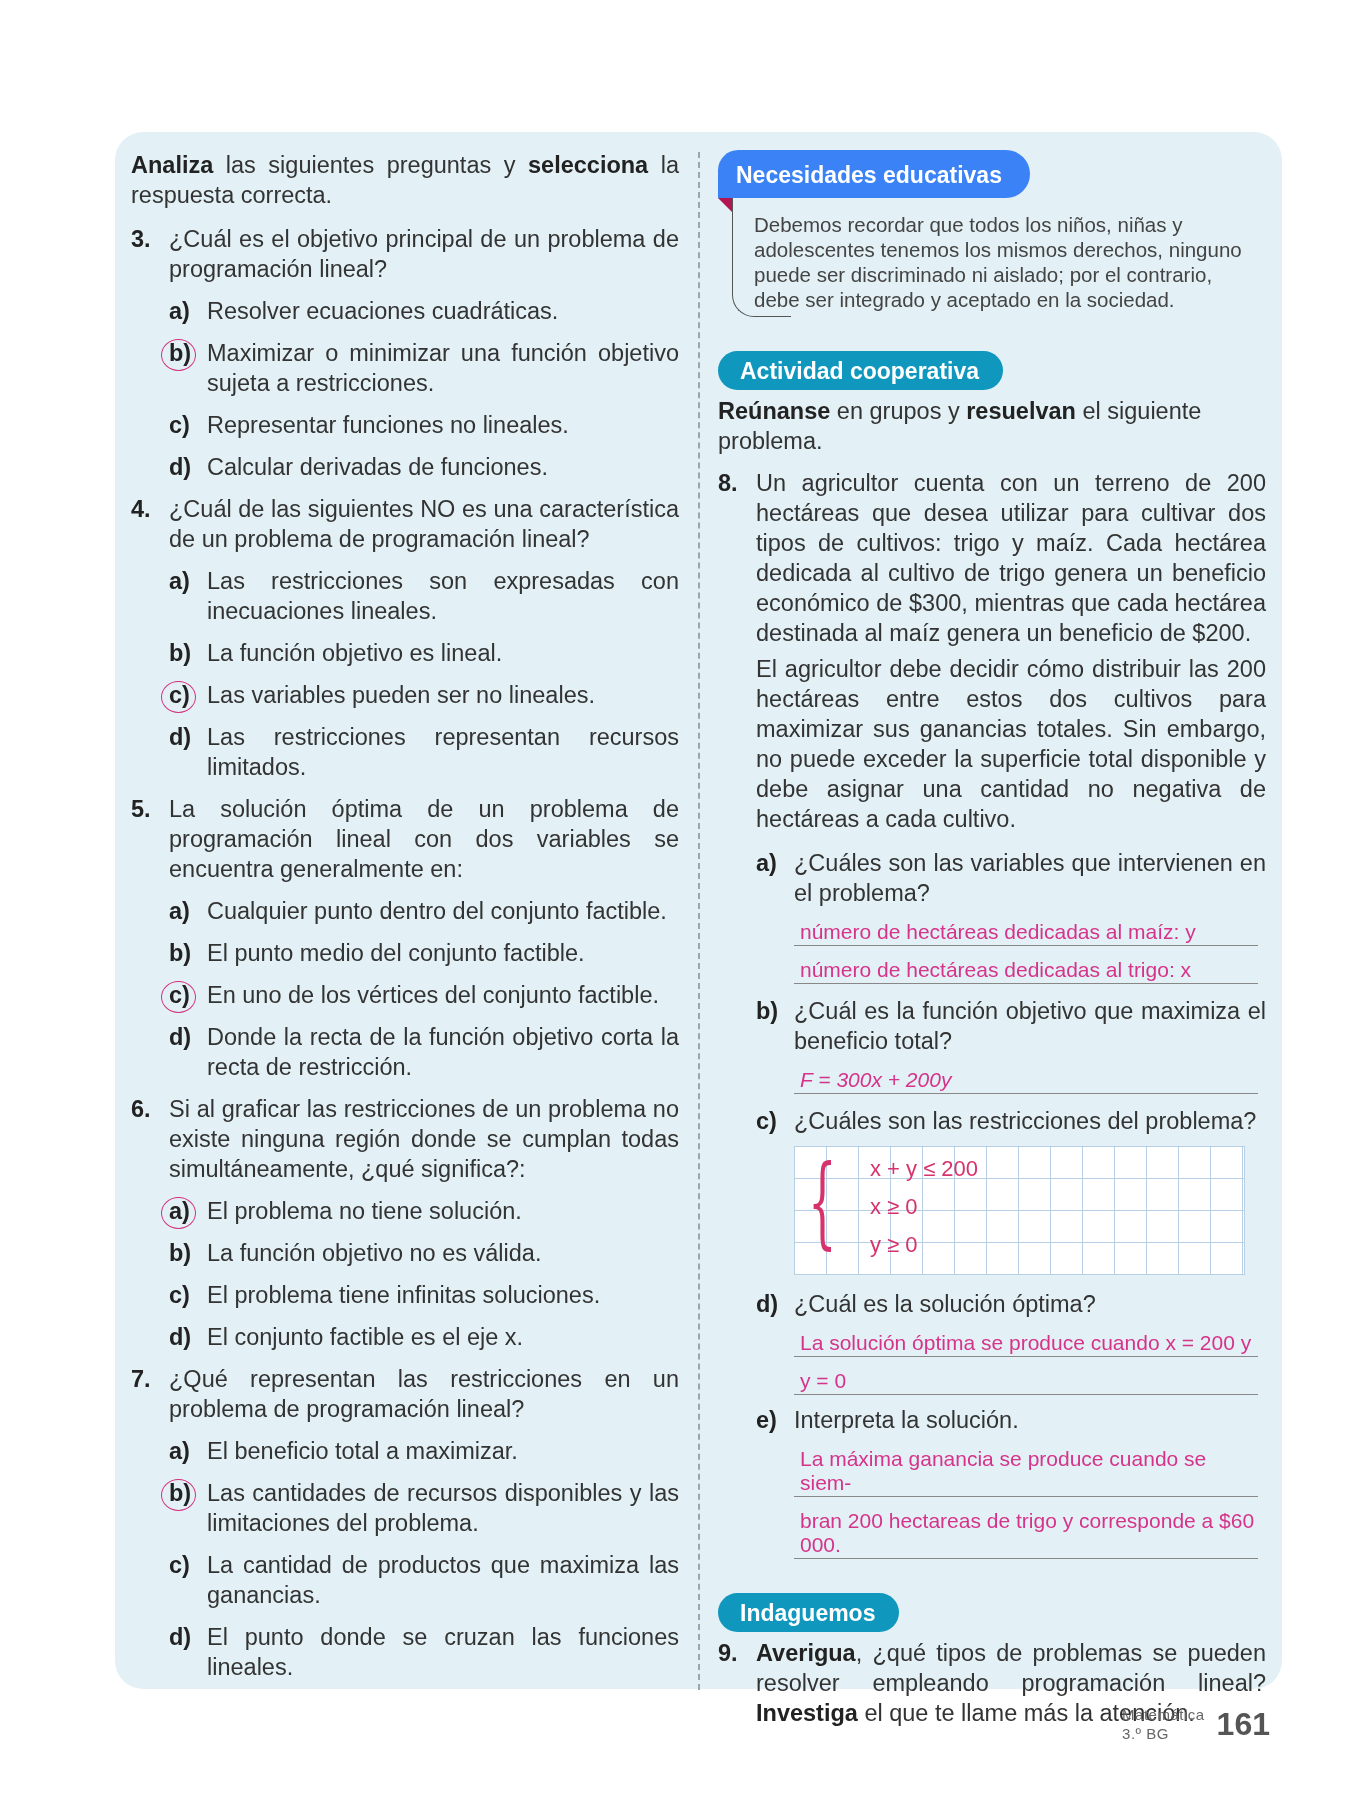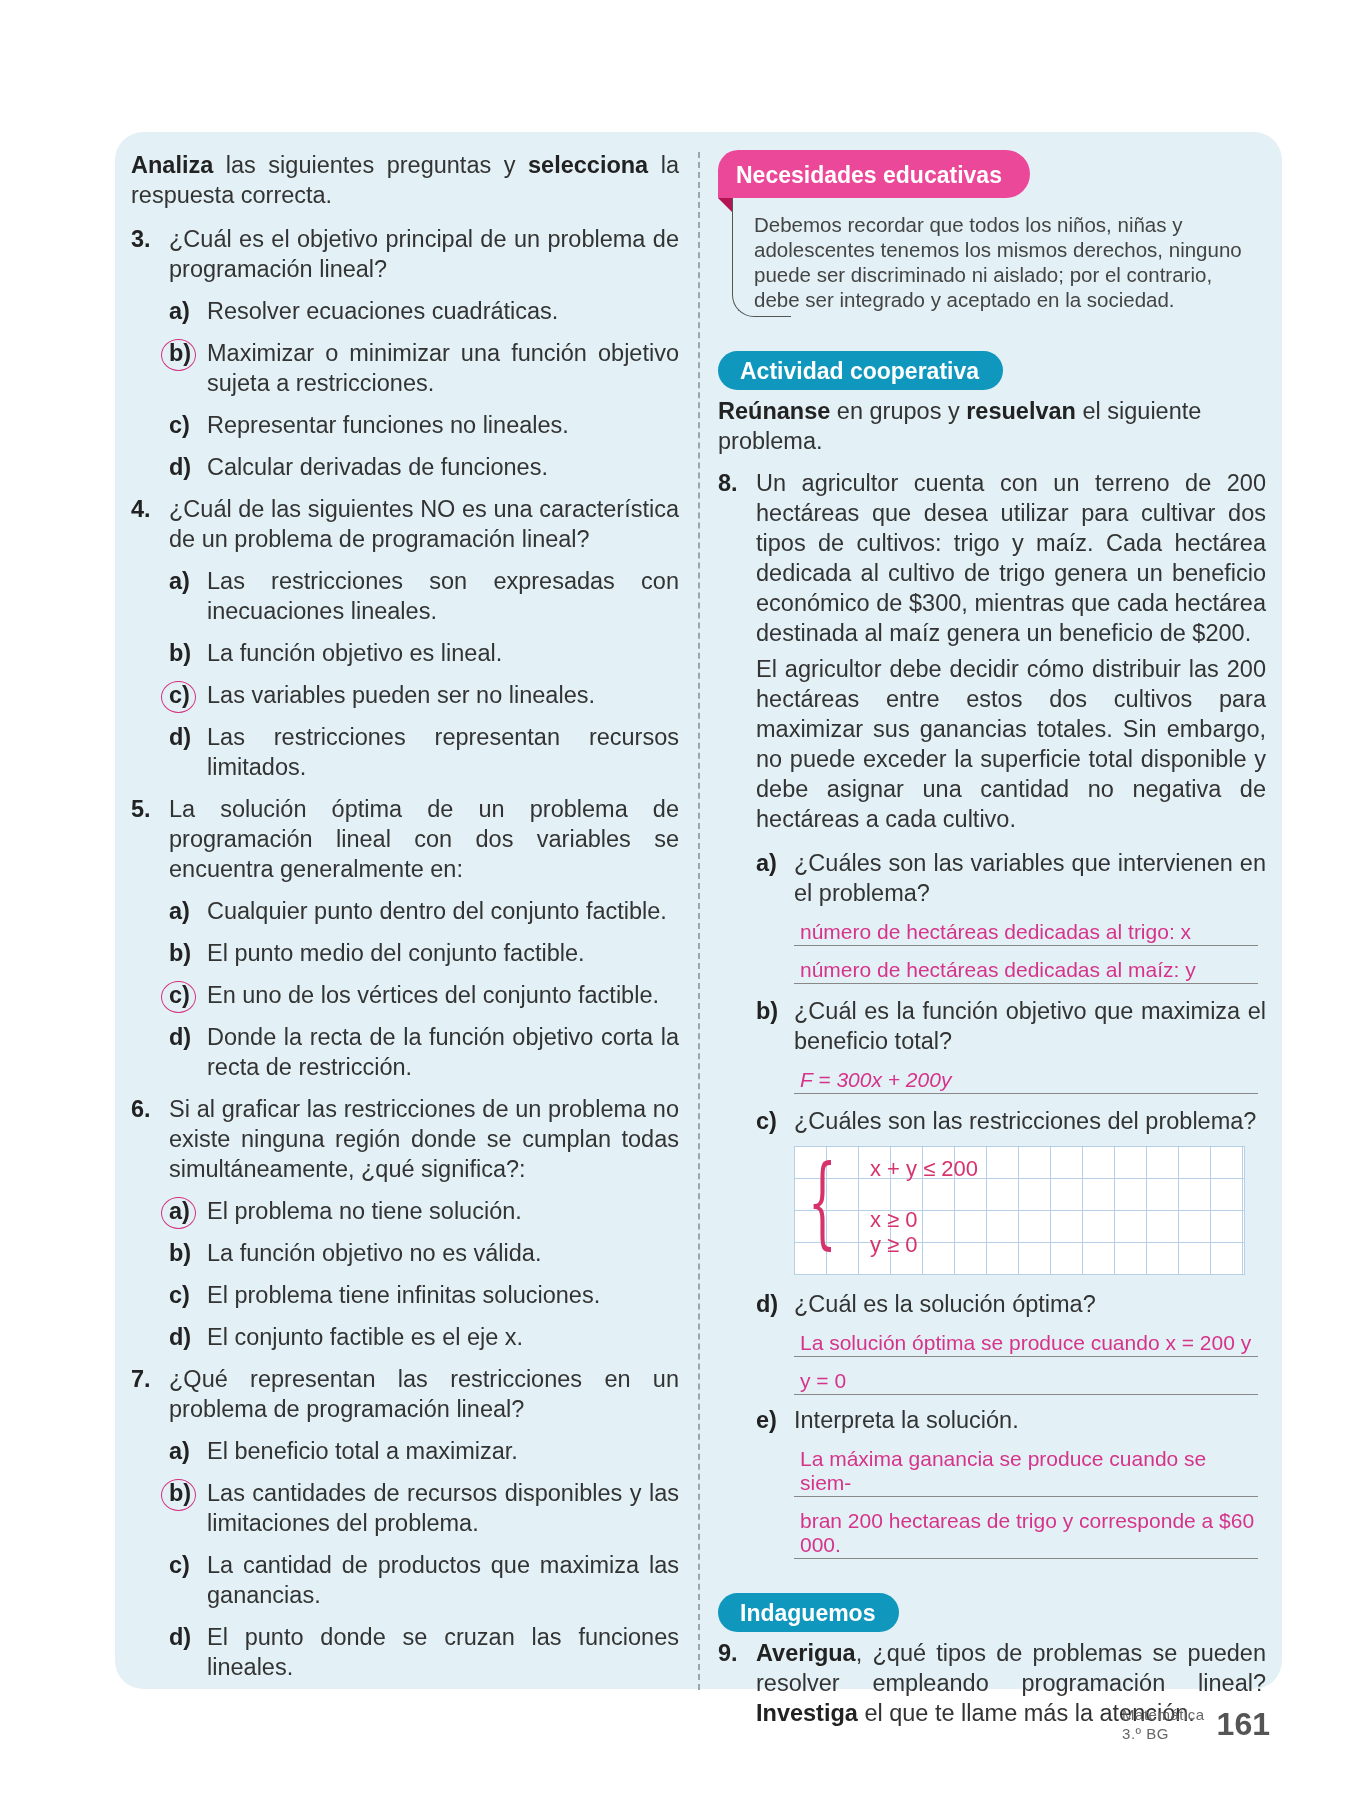--- a/index.html
+++ b/index.html
@@ -22,21 +22,21 @@
   .opts { margin-top: 12px; margin-left: 38px; }
   .opt { display: flex; margin-bottom: 12px; }
   .olbl { width: 38px; flex: none; font-weight: bold; color: #222; position: relative; }
   .olbl.circled::before {
     content: ""; position: absolute; left: -8px; top: 1px; width: 33px; height: 30px;
     border: 1.6px solid #d4307f; border-radius: 50%;
   }
   .otxt { flex: 1; text-align: justify; }
 
   .tag { display: inline-block; color: #fff; font-weight: bold; border-radius: 0 24px 24px 0; padding: 6px 28px 6px 18px; font-size: 23px; line-height: 28px; }
-  .tag-pink { background: #ec4899; border-radius: 22px 26px 26px 0; padding: 11px 28px 9px 18px; }
+  .tag-pink { background: #3b82f6; border-radius: 22px 26px 26px 0; padding: 11px 28px 9px 18px; }
   .tag-blue { background: #0f97bd; border-radius: 20px; padding: 6px 24px 5px 22px; }
   .needs { position: relative; margin-top: 0; }
   .needs-fold {
     position: absolute; left: 0; top: 48px; width: 0; height: 0;
     border-top: 14px solid #b21552; border-left: 14px solid transparent;
   }
   .needs-box {
     margin-left: 14px; margin-top: 0; border-left: 1.5px solid #555; border-bottom: 1.5px solid #555;
     border-bottom-left-radius: 22px; width: 58px; height: 118px; position: relative;
   }
@@ -215,39 +215,39 @@
         <div>Un agricultor cuenta con un terreno de 200 hectáreas que desea utilizar para cultivar dos tipos de cultivos: trigo y maíz. Cada hectárea dedicada al cultivo de trigo genera un beneficio económico de $300, mientras que cada hectárea destinada al maíz genera un beneficio de $200.</div>
         <div style="margin-top:6px;">El agricultor debe decidir cómo distribuir las 200 hectáreas entre estos dos cultivos para maximizar sus ganancias totales. Sin embargo, no puede exceder la superficie total disponible y debe asignar una cantidad no negativa de hectáreas a cada cultivo.</div>
       </div>
     </div>
 
     <div class="subq" style="margin-top:14px;">
       <span style="width:38px"></span>
         <span class="slbl">a)</span>
       <span class="sbody">¿Cuáles son las variables que intervienen en el problema?</span>
     </div>
+    <div class="ans">número de hectáreas dedicadas al maíz: y</div>
     <div class="ans">número de hectáreas dedicadas al trigo: x</div>
-    <div class="ans">número de hectáreas dedicadas al maíz: y</div>
 
     <div class="subq" style="margin-top:12px;">
       <span style="width:38px"></span>
         <span class="slbl">b)</span>
       <span class="sbody">¿Cuál es la función objetivo que maximiza el beneficio total?</span>
     </div>
     <div class="ans" style="font-style:italic;">F = 300x + 200y</div>
 
     <div class="subq" style="margin-top:12px;">
       <span style="width:38px"></span>
         <span class="slbl">c)</span>
       <span class="sbody">¿Cuáles son las restricciones del problema?</span>
     </div>
     <div class="grid-box">
       <span class="brace">{</span>
       <span class="cons" style="top:8px;">x + y ≤ 200</span>
-      <span class="cons" style="top:59px;">x ≥ 0</span>
+      <span class="cons" style="top:46px;">x ≥ 0</span>
       <span class="cons" style="top:84px;">y ≥ 0</span>
     </div>
 
     <div class="subq" style="margin-top:14px;">
       <span style="width:38px"></span>
         <span class="slbl">d)</span>
       <span class="sbody">¿Cuál es la solución óptima?</span>
     </div>
     <div class="ans">La solución óptima se produce cuando x = 200 y</div>
     <div class="ans">y = 0</div>

